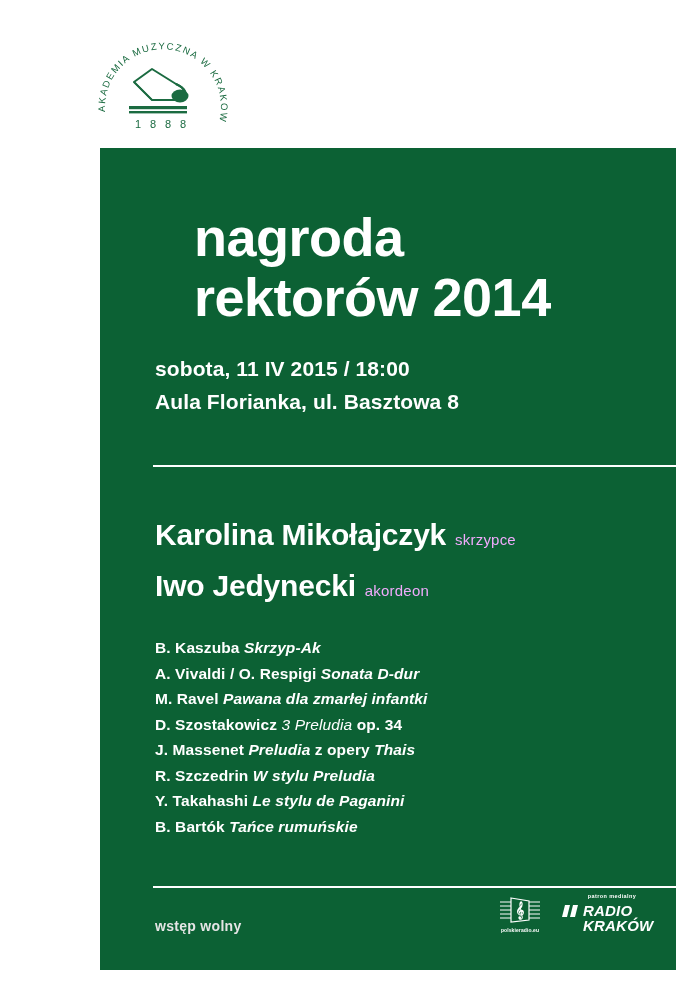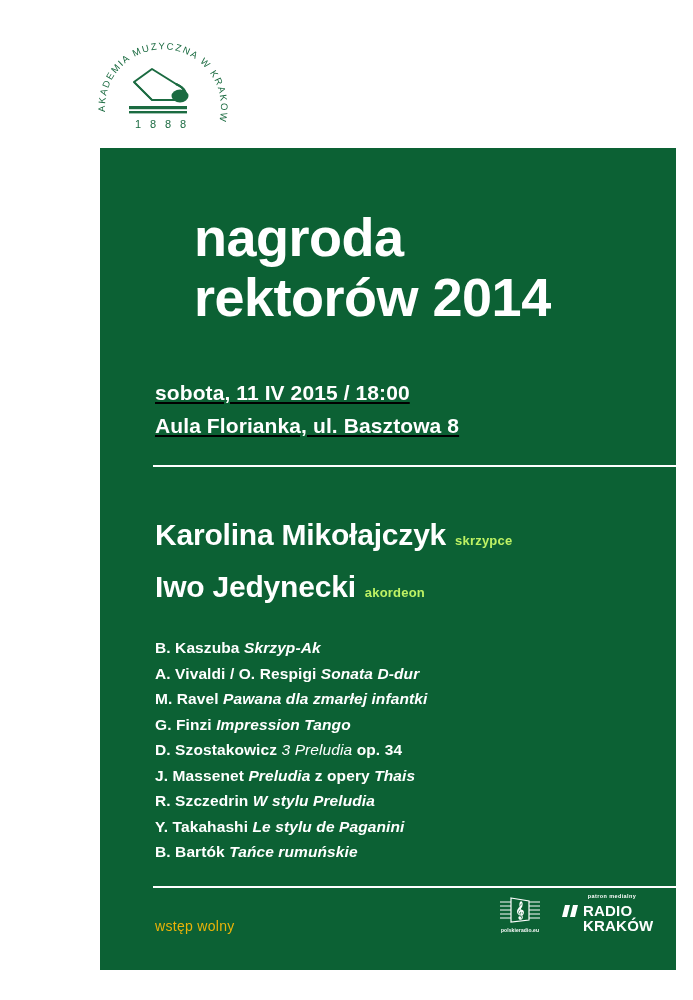--- a/index.html
+++ b/index.html
@@ -50,23 +50,22 @@
     letter-spacing: -0.5px;
     line-height: 60px;
     white-space: nowrap;
     margin-left: 39px;
   }
 
   
   .when-block {
     position: absolute;
     left: 55px;
-    top: 228px;
+    top: 204px;
     width: 500px;
-    text-decoration: underline;
   }
   .when-line {
     color: #ffffff;
     font-size: 21px;
     font-weight: 700;
     line-height: 33px;
     letter-spacing: 0.1px;
     white-space: nowrap;
   }
 
@@ -94,23 +93,23 @@
     line-height: 46px;
     white-space: nowrap;
   }
   .performer-name {
     color: #ffffff;
     font-size: 30px;
     font-weight: 700;
     letter-spacing: -0.2px;
   }
   .performer-inst {
-    color: #bef264;
-    font-size: 13px;
-    font-weight: 700;
+    color: #f0abfc;
+    font-size: 15px;
+    font-weight: 400;
     margin-left: 9px;
     letter-spacing: 0.2px;
   }
 
   
   .program {
     position: absolute;
     left: 55px;
     top: 487px;
     width: 500px;
@@ -130,23 +129,23 @@
   .program-item .work-light {
     font-style: italic;
     font-weight: 400;
   }
 
   
   .footer-note {
     position: absolute;
     left: 55px;
     top: 770px;
-    color: #eab308;
+    color: #e5e5e5;
     font-size: 14px;
-    font-weight: 400;
+    font-weight: 700;
     letter-spacing: 0.3px;
     white-space: nowrap;
   }
   .footer-logos {
     position: absolute;
     right: 14px;
     top: 745px;
     display: flex;
     align-items: flex-end;
     gap: 16px;
@@ -168,21 +167,21 @@
     color: #ffffff;
     font-size: 5.5px;
     font-weight: 700;
     letter-spacing: 0.4px;
     text-align: center;
     margin-bottom: 4px;
   }
   .rk-row { display: flex; align-items: flex-start; }
   .rk-quote { margin-right: 4px; margin-top: 2px; }
   .rk-quote svg { display: block; width: 17px; height: 13px; }
-  .rk-words { line-height: 15px; }
+  .rk-words { line-height: 15px; font-style: italic; }
   .rk-words div {
     color: #ffffff;
     font-size: 15px;
     font-weight: 700;
     letter-spacing: 0.2px;
   }
 </style>
 </head>
 <body>
 
@@ -240,24 +239,20 @@
       <span>B. Kaszuba</span>
       <span class="work">Skrzyp-Ak</span>
     </div>
     <div class="program-item">
       <span>A. Vivaldi / O. Respigi</span>
       <span class="work">Sonata D-dur</span>
     </div>
     <div class="program-item">
       <span>M. Ravel</span>
       <span class="work">Pawana dla zmarłej infantki</span>
-    </div>
-    <div class="program-item">
-      <span>G. Finzi</span>
-      <span class="work">Impression Tango</span>
     </div>
     <div class="program-item">
       <span>D. Szostakowicz</span>
       <span class="work-light">3 Preludia</span>
       <span>op. 34</span>
     </div>
     <div class="program-item">
       <span>J. Massenet</span>
       <span class="work">Preludia</span>
       <span>z opery</span>

